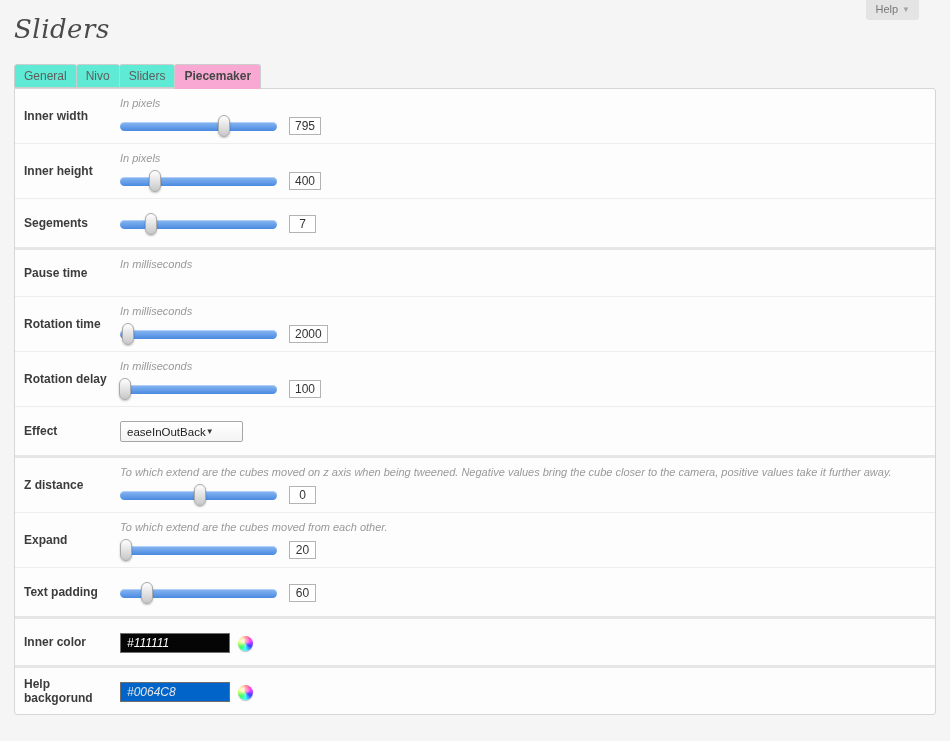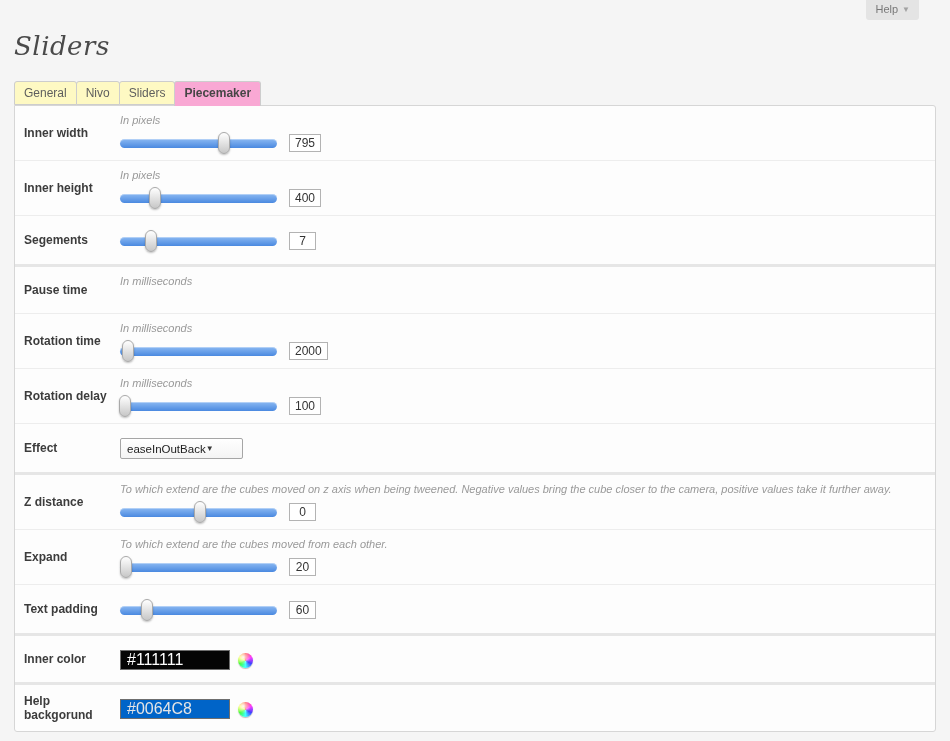--- a/index.html
+++ b/index.html
@@ -3,21 +3,21 @@
 <meta charset="utf-8">
 <style>
   * { box-sizing: border-box; margin: 0; padding: 0; }
   html,body { width: 950px; height: 741px; }
   body {
     background: #f5f5f5;
     font-family: "Liberation Sans", sans-serif;
     position: relative;
     overflow: hidden;
   }
-  .wrap { padding: 27px 14px 0 14px; }
+  .wrap { padding: 10px 14px 0 14px; }
 
   .page-title {
     font-family: "DejaVu Serif", serif;
     font-style: italic;
     font-weight: 400;
     font-size: 26px;
     color: #4a4a4a;
     letter-spacing: .5px;
     margin: 4px 0 20px 0;
   }
@@ -29,21 +29,21 @@
     padding: 3px 9px 5px 9px;
     font-size: 11px; color: #787878;
     cursor: pointer;
   }
   .help-arrow { font-size: 8px; color: #a2a2a2; margin-left: 4px; vertical-align: 1px; }
 
   .tab-bar { display: flex; align-items: flex-end; position: relative; z-index: 2; }
   .tab {
     border: 1px solid #cdcdcd;
     border-radius: 3px 3px 0 0;
-    background: #fef9c3;
+    background: #5eead4;
     padding: 4px 9px 4px 9px;
     font-size: 12px; color: #5e5e5e;
     cursor: pointer;
     margin-left: -1px;
   }
   .tab:first-child { margin-left: 0; }
   .tab.active {
     background: #f9a8d4;
     font-weight: bold;
     color: #464646;
@@ -115,23 +115,24 @@
     font-size: 11.5px; color: #222;
     cursor: pointer;
   }
   .select-arrow { font-size: 8px; color: #3a3a3a; }
 
   .color-wrap { display: flex; align-items: center; }
   .color-input {
     width: 110px; height: 20px;
     border: 1px solid #6e6e6e;
     font-family: "Liberation Sans", sans-serif;
-    font-size: 16px;
+    font-size: 12px;
     padding-left: 6px;
     outline: none;
+    font-style: italic;
   }
   .color-wheel-icon {
     width: 15px; height: 15px; border-radius: 50%;
     margin-left: 8px;
     background:
       radial-gradient(circle at 35% 28%, rgba(255,255,255,.95), rgba(255,255,255,0) 50%),
       conic-gradient(#ff4040, #ff40ff, #4040ff, #40ffff, #40ff40, #ffff40, #ff4040);
     box-shadow: 0 1px 1px rgba(0,0,0,.25);
     cursor: pointer;
   }

